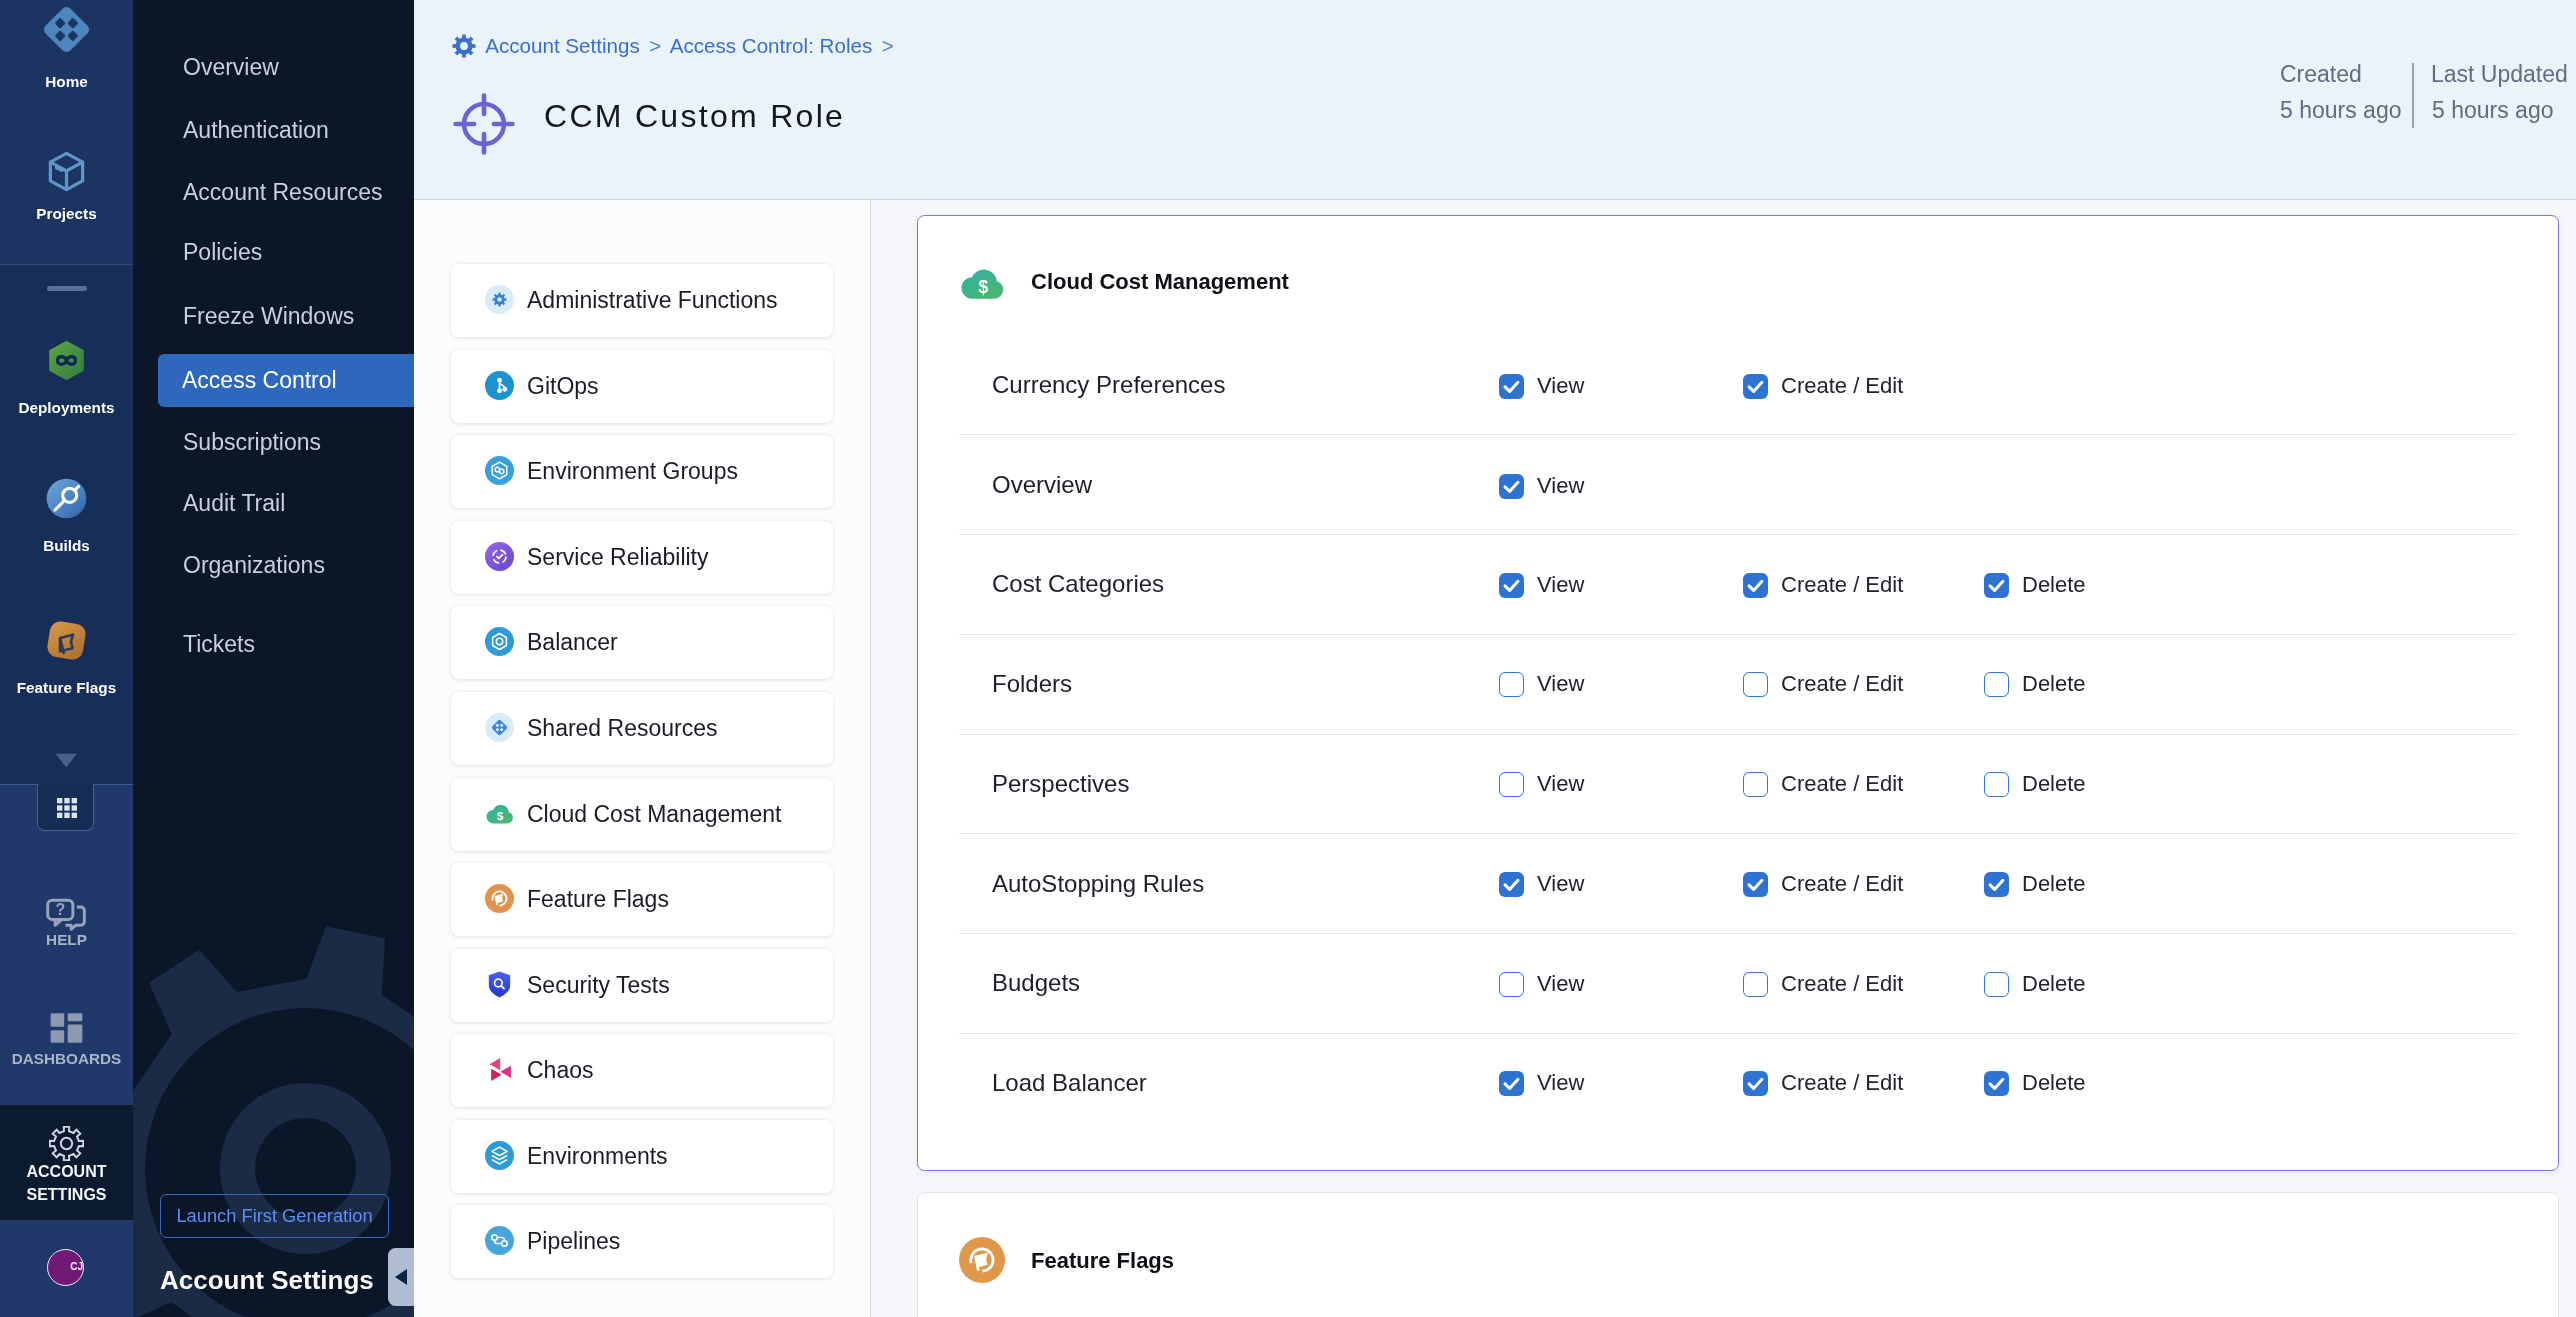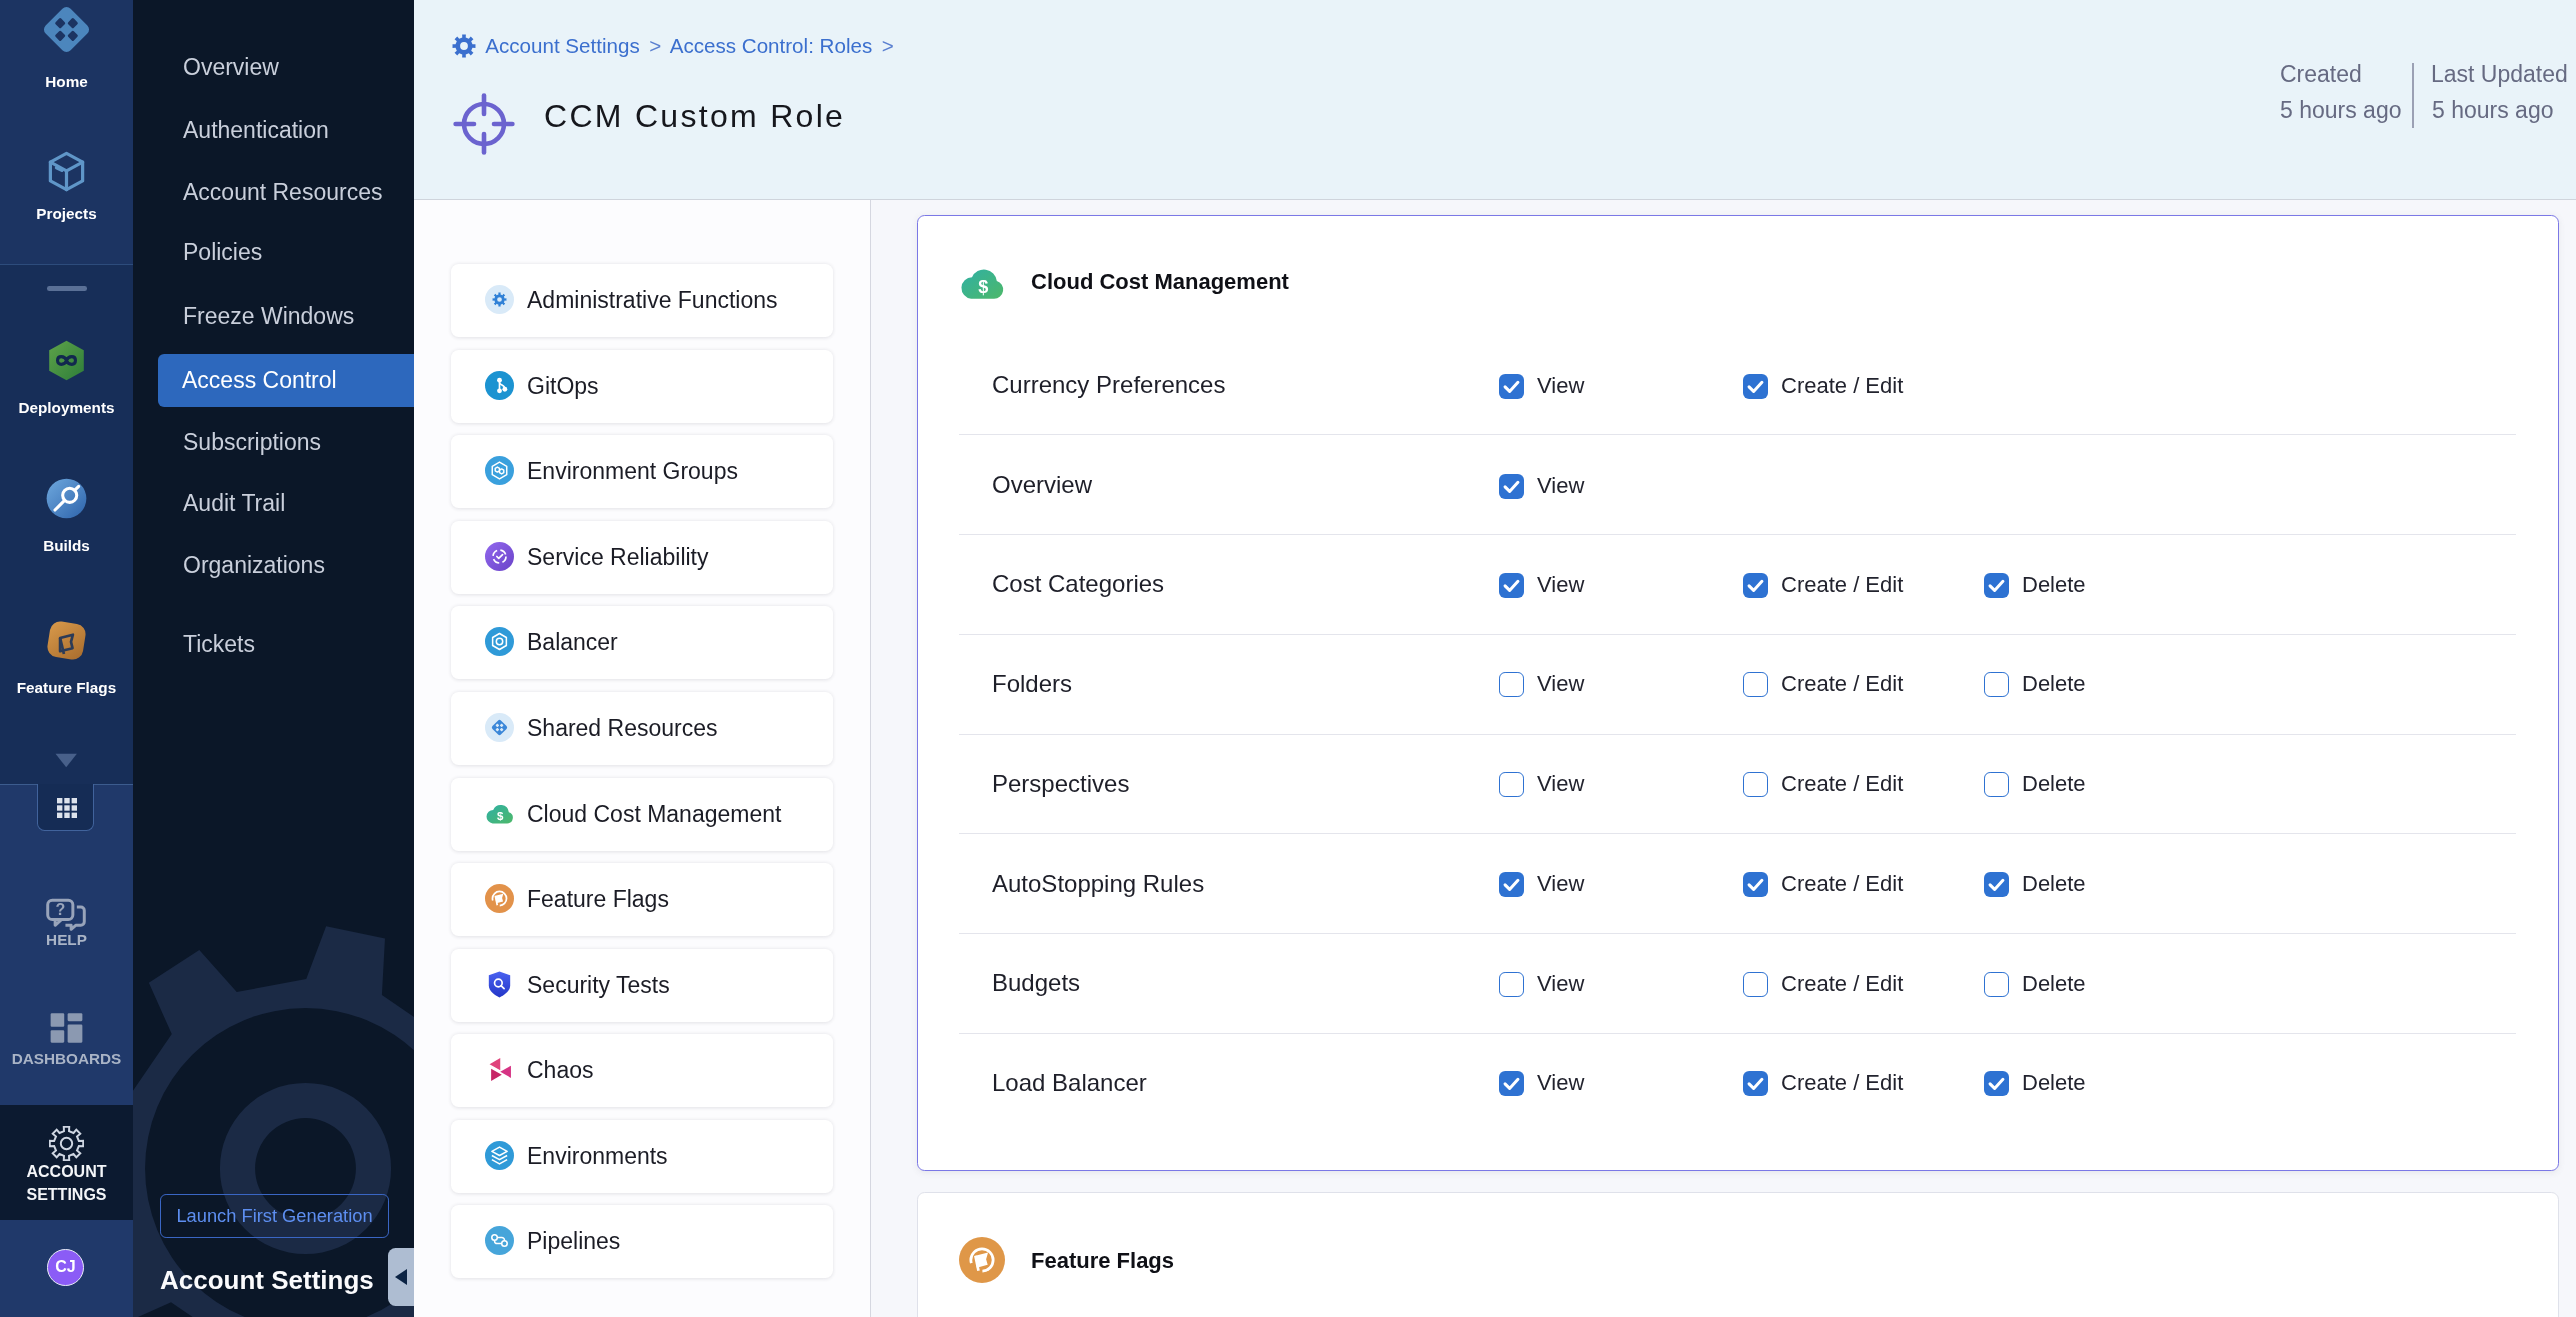--- a/index.html
+++ b/index.html
@@ -159,21 +159,21 @@
       <rect x="17" y="12" width="13" height="16" rx="1"></rect>
       <rect x="2" y="17" width="12" height="11" rx="1"></rect>
     </svg>
   <div class="railsmall" style="top:1050px;">DASHBOARDS</div>
 
   <svg class="abs" style="left:49px;top:1126px;" width="35" height="35" viewBox="0 0 32 32" fill="none" stroke="#cfd6e2" stroke-width="1.8">
       <path d="M31.3,13.5 L31.3,18.5 L27.3,18.3 L25.6,22.4 L28.6,25.0 L25.0,28.6 L22.4,25.6 L18.3,27.3 L18.5,31.3 L13.5,31.3 L13.7,27.3 L9.6,25.6 L7.0,28.6 L3.4,25.0 L6.4,22.4 L4.7,18.3 L0.7,18.5 L0.7,13.5 L4.7,13.7 L6.4,9.6 L3.4,7.0 L7.0,3.4 L9.6,6.4 L13.7,4.7 L13.5,0.7 L18.5,0.7 L18.3,4.7 L22.4,6.4 L25.0,3.4 L28.6,7.0 L25.6,9.6 L27.3,13.7 Z M21.2,16.0 A5.2,5.2 0 1 0 10.8,16.0 A5.2,5.2 0 1 0 21.2,16.0 Z" fill-rule="evenodd"></path>
     </svg>
   <div class="raillbl" style="top:1160px;font-size:16px;line-height:23px;color:#f4f6f9;">ACCOUNT<br>SETTINGS</div>
 
-  <div class="abs" style="left:47px;top:1249px;width:37px;height:37px;border-radius:50%;background:#8b5cf6;border:1.5px solid #e8eef5;color:#fff;font-size:16px;font-weight:700;text-align:center;line-height:34px;">CJ</div>
+  <div class="abs" style="left:47px;top:1249px;width:37px;height:37px;border-radius:50%;background:#701a75;border:1.5px solid #e8eef5;color:#fff;font-size:10px;font-weight:700;text-align:right;line-height:34px;">CJ</div>
 </div>
 
 <div id="subnav">
   <svg class="abs" style="left:-72px;top:924px;" width="489" height="489" viewBox="-320 -320 640 640">
       <path d="M317,27 L301,104 L227,100 L175,176 L205,243 L139,286 L90,231 L-1,248 L-27,317 L-104,301 L-100,227 L-176,175 L-243,205 L-286,139 L-231,90 L-248,-1 L-317,-27 L-301,-104 L-227,-100 L-175,-176 L-205,-243 L-139,-286 L-90,-231 L1,-248 L27,-317 L104,-301 L100,-227 L176,-175 L243,-205 L286,-139 L231,-90 L248,1 Z M210,0 A210,210 0 1 0 -210,0 A210,210 0 1 0 210,0 Z M112,0 A112,112 0 1 0 -112,0 A112,112 0 1 0 112,0 Z M66,0 A66,66 0 1 0 -66,0 A66,66 0 1 0 66,0 Z" fill="#1b2a45" fill-rule="evenodd"></path>
     </svg>
   <div class="mitem" style="top:54px;">Overview</div>
   <div class="mitem" style="top:117px;">Authentication</div>
   <div class="mitem" style="top:179px;">Account Resources</div>
   <div class="mitem" style="top:239px;">Policies</div>

